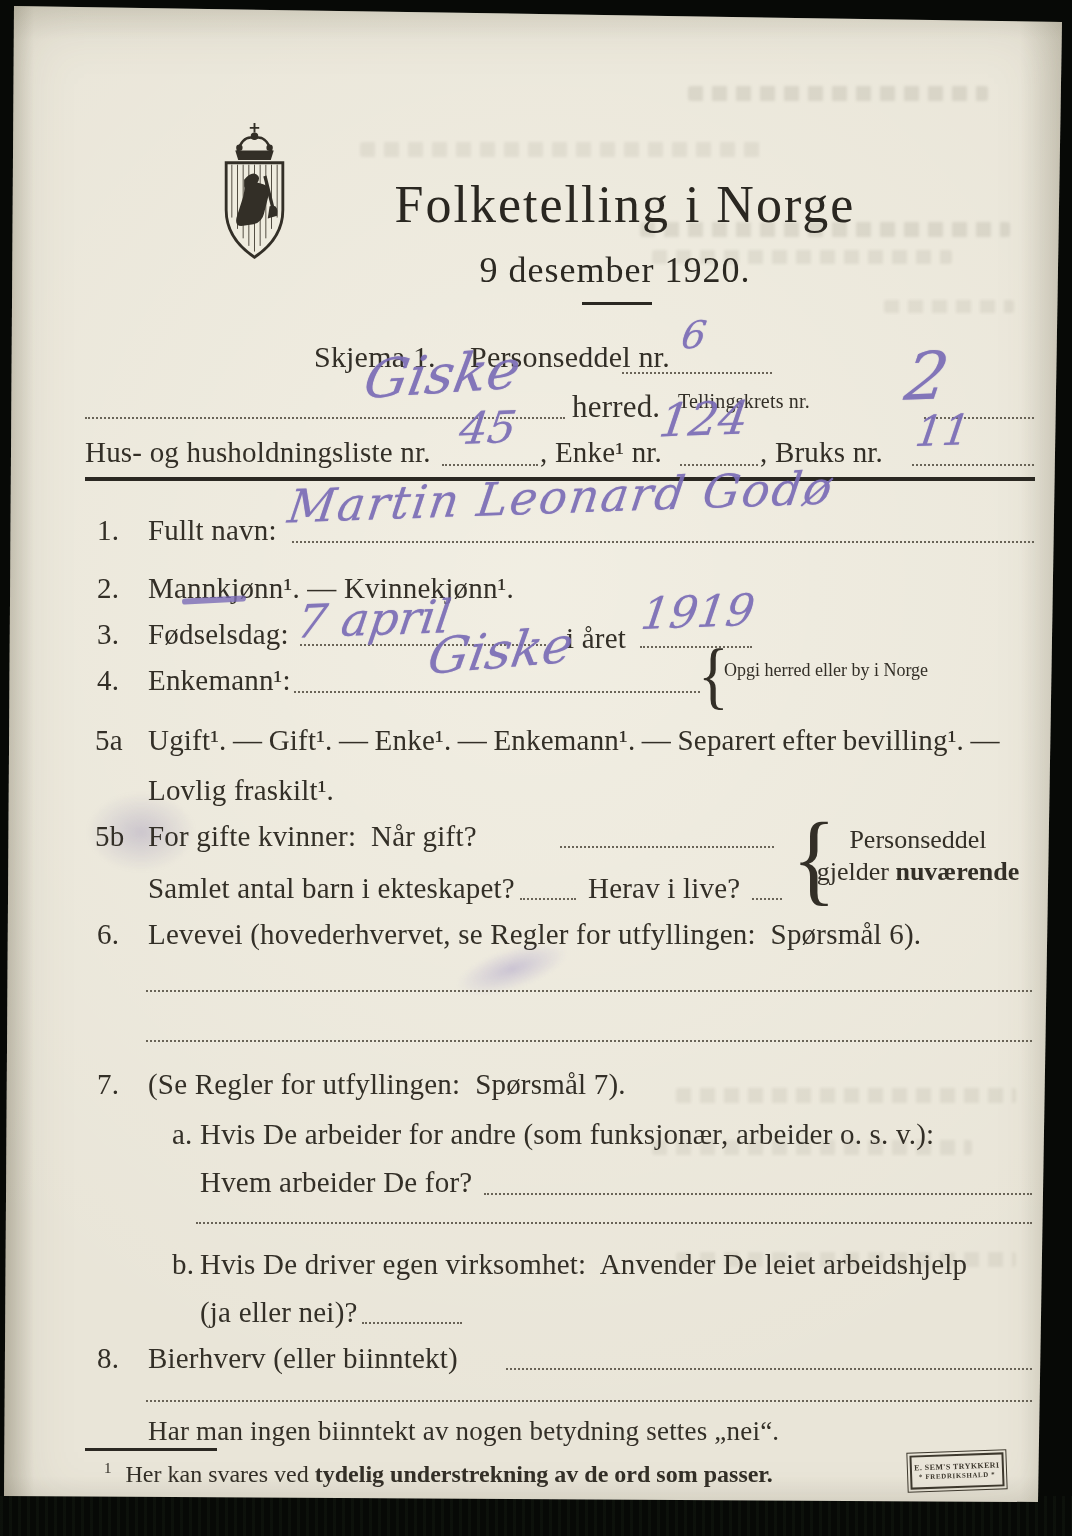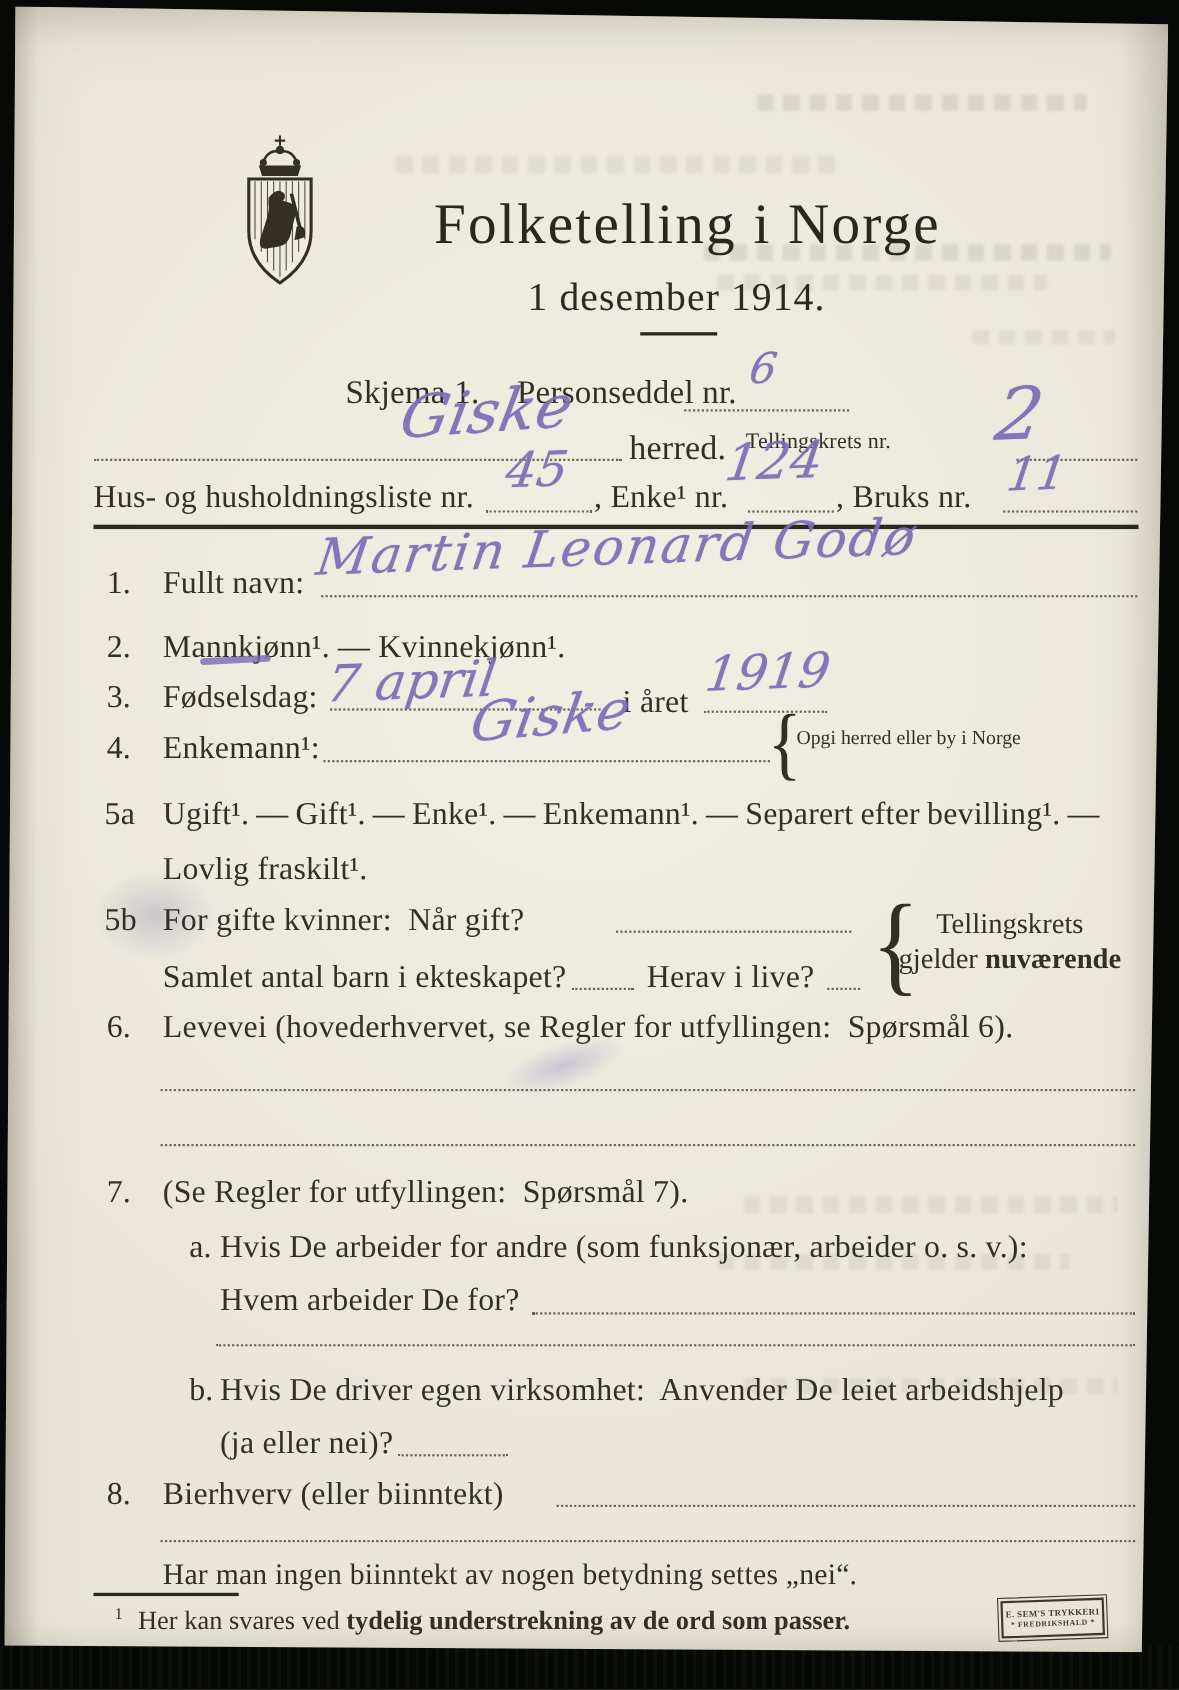--- a/index.html
+++ b/index.html
@@ -102,21 +102,21 @@
     <path id="shield" d="M15 46 H75 V96 Q75 126 45 146 Q15 126 15 96 Z" fill="#efecdf" stroke="#332f27" stroke-width="3"></path>
     <g stroke="#4a453a" stroke-width="1">
       <path d="M21 48 V104 M27 48 V116 M33 48 V126 M39 48 V134 M51 48 V134 M57 48 V126 M63 48 V116 M69 48 V104 M45 48 V140"></path>
     </g>
     <path d="M34 64 q9 -11 15 -4 q2 3 -1 7 l7 2 q7 3 5 11 l-5 20 q-2 9 -11 11 l-13 2 q-7 0 -5 -9 l7 -22 q2 -9 1 -11 z" fill="#332f27" stroke="none"></path>
     <path d="M56 60 L66 100" stroke="#332f27" stroke-width="3.5" fill="none"></path>
     <path d="M61 92 q10 -3 8 10 l-10 3 z" fill="#332f27"></path>
   </svg>
 
   <div class="t big-title" style="left:175px;top:176px;width:900px">Folketelling i Norge</div>
-  <div class="t subtitle" style="left:165px;top:250px;width:900px">1 desember 1914.</div>
+  <div class="t subtitle" style="left:165px;top:250px;width:900px">9 desember 1920.</div>
   <div class="rule" style="left:582px;top:302px;width:70px;height:3px"></div>
 
   <div class="t" style="left:314px;top:340px;font-size:30px">Skjema 1.</div>
   <div class="t" style="left:470px;top:340px;font-size:30px">Personseddel nr.</div>
   <div class="lead" style="left:622px;top:372px;width:150px"></div>
   <div class="hw" style="left:682px;top:316px;font-size:38px">6</div>
 
   <div class="hw" style="left:366px;top:348px;font-size:54px;transform:skewX(-14deg) rotate(-4deg)">Giske</div>
   <div class="lead" style="left:85px;top:417px;width:480px"></div>
   <div class="t" style="left:572px;top:390px;font-size:31px">herred.</div>
@@ -166,21 +166,21 @@
 
   <div class="t" style="left:95px;top:820px">5b</div>
   <div class="t" style="left:148px;top:820px">For gifte kvinner:&nbsp; Når gift?</div>
   <div class="lead" style="left:560px;top:846px;width:214px"></div>
   <div class="t" style="left:148px;top:872px">Samlet antal barn i ekteskapet?</div>
   <div class="lead" style="left:520px;top:898px;width:56px"></div>
   <div class="t" style="left:588px;top:872px">Herav i live?</div>
   <div class="lead" style="left:752px;top:898px;width:30px"></div>
   <div class="brace" style="left:792px;top:812px;font-size:92px;transform:scaleY(1.1)">{</div>
   <div id="note-5b" style="left:806px;top:824px;width:224px">
-    <div>Tellingskrets</div>
+    <div>Personseddel</div>
     <div><span>gjelder </span><span class="b">nuværende</span></div>
   </div>
 
   <div class="t" style="left:97px;top:918px">6.</div>
   <div class="t" style="left:148px;top:918px">Levevei (hovederhvervet, se Regler for utfyllingen:&nbsp; Spørsmål 6).</div>
   <div id="smudge-6" style="left:452px;top:948px;width:120px;height:42px"></div>
   <div class="lead" style="left:146px;top:990px;width:886px"></div>
   <div class="lead" style="left:146px;top:1040px;width:886px"></div>
 
   <div class="t" style="left:97px;top:1068px">7.</div>

